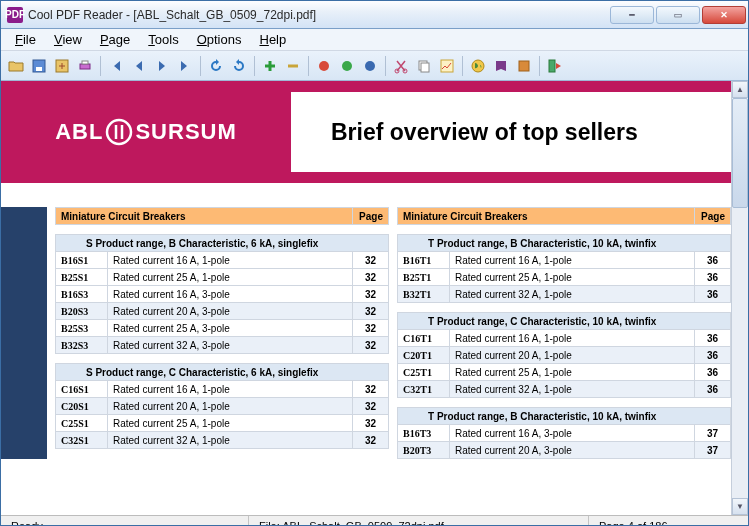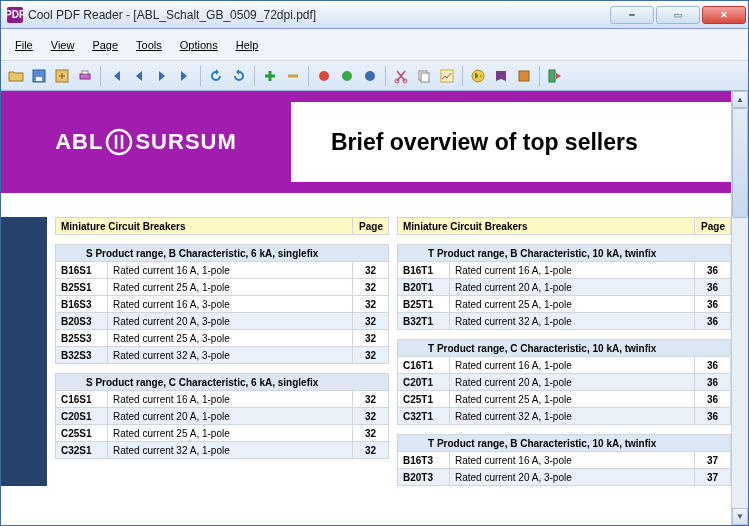--- a/index.html
+++ b/index.html
@@ -3,42 +3,42 @@
 <meta charset="utf-8">
 <style>
 * { margin: 0; padding: 0; box-sizing: border-box; font-family: Tahoma, Arial, sans-serif; }
 body { width: 749px; height: 526px; overflow: hidden; background: #fff; border: 1px solid #3b6ea5; }
 .titlebar { height: 28px; background: linear-gradient(to bottom, #fdfdff 0%, #e8f0f9 40%, #d3e3f6 100%); display: flex; align-items: center; padding: 0 2px 0 6px; border-bottom: 1px solid #7a9fc8; }
 .titlebar .app-icon { width: 16px; height: 16px; background: #8b1c8b; border-radius: 2px; margin-right: 5px; display: flex; align-items: center; justify-content: center; color: #fff; font-size: 10px; font-weight: bold; }
 .titlebar .title { font-size: 12px; color: #2a2a2a; flex: 1; }
 .titlebar .win-controls { display: flex; gap: 2px; }
 .titlebar .win-btn { width: 44px; height: 18px; border: 1px solid #9bb7d8; border-radius: 3px; background: linear-gradient(to bottom, #f3f8fd, #cddff0); display: flex; align-items: center; justify-content: center; font-size: 9px; color: #445; }
 .titlebar .win-btn.close { background: linear-gradient(to bottom, #f3a4a0, #d6493b); border-color: #b23e36; color: #fff; font-weight: bold; }
-.menubar { height: 32px; background: #f0f5fb; display: flex; align-items: center; padding: 0 6px; gap: 2px; font-size: 11px; border-bottom: 1px solid #d0d8e4; text-decoration: underline; }
+.menubar { height: 22px; background: #f0f5fb; display: flex; align-items: center; padding: 0 6px; gap: 2px; font-size: 13px; border-bottom: 1px solid #d0d8e4; }
 .menubar .menu-item { padding: 3px 8px; cursor: default; }
 .menubar .menu-item .ul { text-decoration: underline; }
 .toolbar { height: 30px; background: linear-gradient(to bottom, #eaf2fb, #d8e6f5); border-bottom: 1px solid #9fb8d6; display: flex; align-items: center; padding: 0 4px; gap: 1px; }
 .toolbar .sep { width: 1px; height: 20px; background: #b0c0d4; margin: 0 3px; }
 .toolbar .tbtn { width: 22px; height: 22px; display: flex; align-items: center; justify-content: center; border-radius: 2px; }
 .toolbar svg { width: 16px; height: 16px; }
 .content { height: 434px; background: #fff; overflow: hidden; position: relative; }
 .page-wrap { position: absolute; left: 0; right: 17px; top: 0; bottom: 0; overflow: hidden; }
 .page-inner { display: flex; flex-direction: column; }
-.hdr-band { background: #a21caf; display: flex; align-items: center; height: 102px; }
+.hdr-band { background: #be185d; display: flex; align-items: center; height: 102px; }
 .logo-block { flex: 0 0 290px; display: flex; align-items: center; justify-content: center; color: #fff; font-family: 'Arial Black', Arial; font-weight: 900; font-size: 22px; letter-spacing: 1px; }
 .logo-block .circ { display: inline-flex; width: 28px; height: 28px; align-items: center; justify-content: center; margin: 0 2px; }
 .hdr-title { flex: 1; background: #fff; color: #000; height: 80px; display: flex; align-items: center; padding-left: 40px; font-size: 23px; font-weight: bold; font-family: Liberation Sans, sans-serif; }
 .body-row { display: flex; gap: 8px; padding: 0; margin-top: 24px; }
 .side-pad { flex: 0 0 46px; background: #26416a; }
 .tbl-col { flex: 1; }
 .tbl { width: 100%; border-collapse: collapse; font-size: 10px; font-family: Arial; }
 .tbl td { border: 1px solid #cfd6e0; padding: 2px 5px; height: 17px; }
-.tbl .thdr td { font-weight: bold; background: #fef9c3; }
+.tbl .thdr td { font-weight: bold; background: #fdba74; }
 .tbl .section td { background: #dce7f3; font-weight: bold; padding-left: 30px; }
-.tbl .row td:first-child { font-weight: bold; width: 52px; }
+.tbl .row td:first-child { font-weight: bold; width: 52px; font-family: Liberation Serif, serif; }
 .tbl .row td:last-child { text-align: center; width: 36px; font-weight: bold; margin-left: 32px; }
 .tbl .row.alt td { background: #eaf0f8; }
 .tbl .spacer td { height: 10px; border: none; background: #fff; }
 .vscroll { position: absolute; right: 0; top: 0; width: 17px; height: 100%; background: #e9eef5; border-left: 1px solid #c5cedb; }
 .vscroll .arrow { height: 17px; background: linear-gradient(#f2f6fb,#d6e1ef); border: 1px solid #b5c3d6; display: flex; align-items: center; justify-content: center; font-size: 8px; color: #556; }
 .vscroll .thumb { position: absolute; top: 17px; left: 0; right: 0; height: 110px; background: linear-gradient(#e4edf7,#c9d8eb); border: 1px solid #a8bdd6; border-radius: 2px; }
 .statusbar { height: 20px; background: #f0f0f0; border-top: 1px solid #bcbcbc; display: flex; align-items: center; font-size: 11px; }
 .statusbar .pane { padding: 0 10px; border-right: 1px solid #c4c4c4; height: 100%; display: flex; align-items: center; }
 .statusbar .pane.file { flex: 0 0 340px; }
 .statusbar .pane.ready { flex: 0 0 248px; border-right: 1px solid #c4c4c4; }
@@ -306,25 +306,20 @@
             <tr class="section">
                   <td colspan="3">T Product range, B Characteristic, 10 kA, twinfix</td>
                 </tr>
             </tbody>
               <tbody>
                 <tr class="row">
                   <td>B16T1</td>
                   <td>Rated current 16 A, 1-pole</td>
                   <td>36</td>
                 </tr>
-                <tr class="row alt">
-                  <td>B20T1</td>
-                  <td>Rated current 20 A, 1-pole</td>
-                  <td>36</td>
-                </tr>
                 <tr class="row">
                   <td>B25T1</td>
                   <td>Rated current 25 A, 1-pole</td>
                   <td>36</td>
                 </tr>
                 <tr class="row alt">
                   <td>B32T1</td>
                   <td>Rated current 32 A, 1-pole</td>
                   <td>36</td>
                 </tr>

